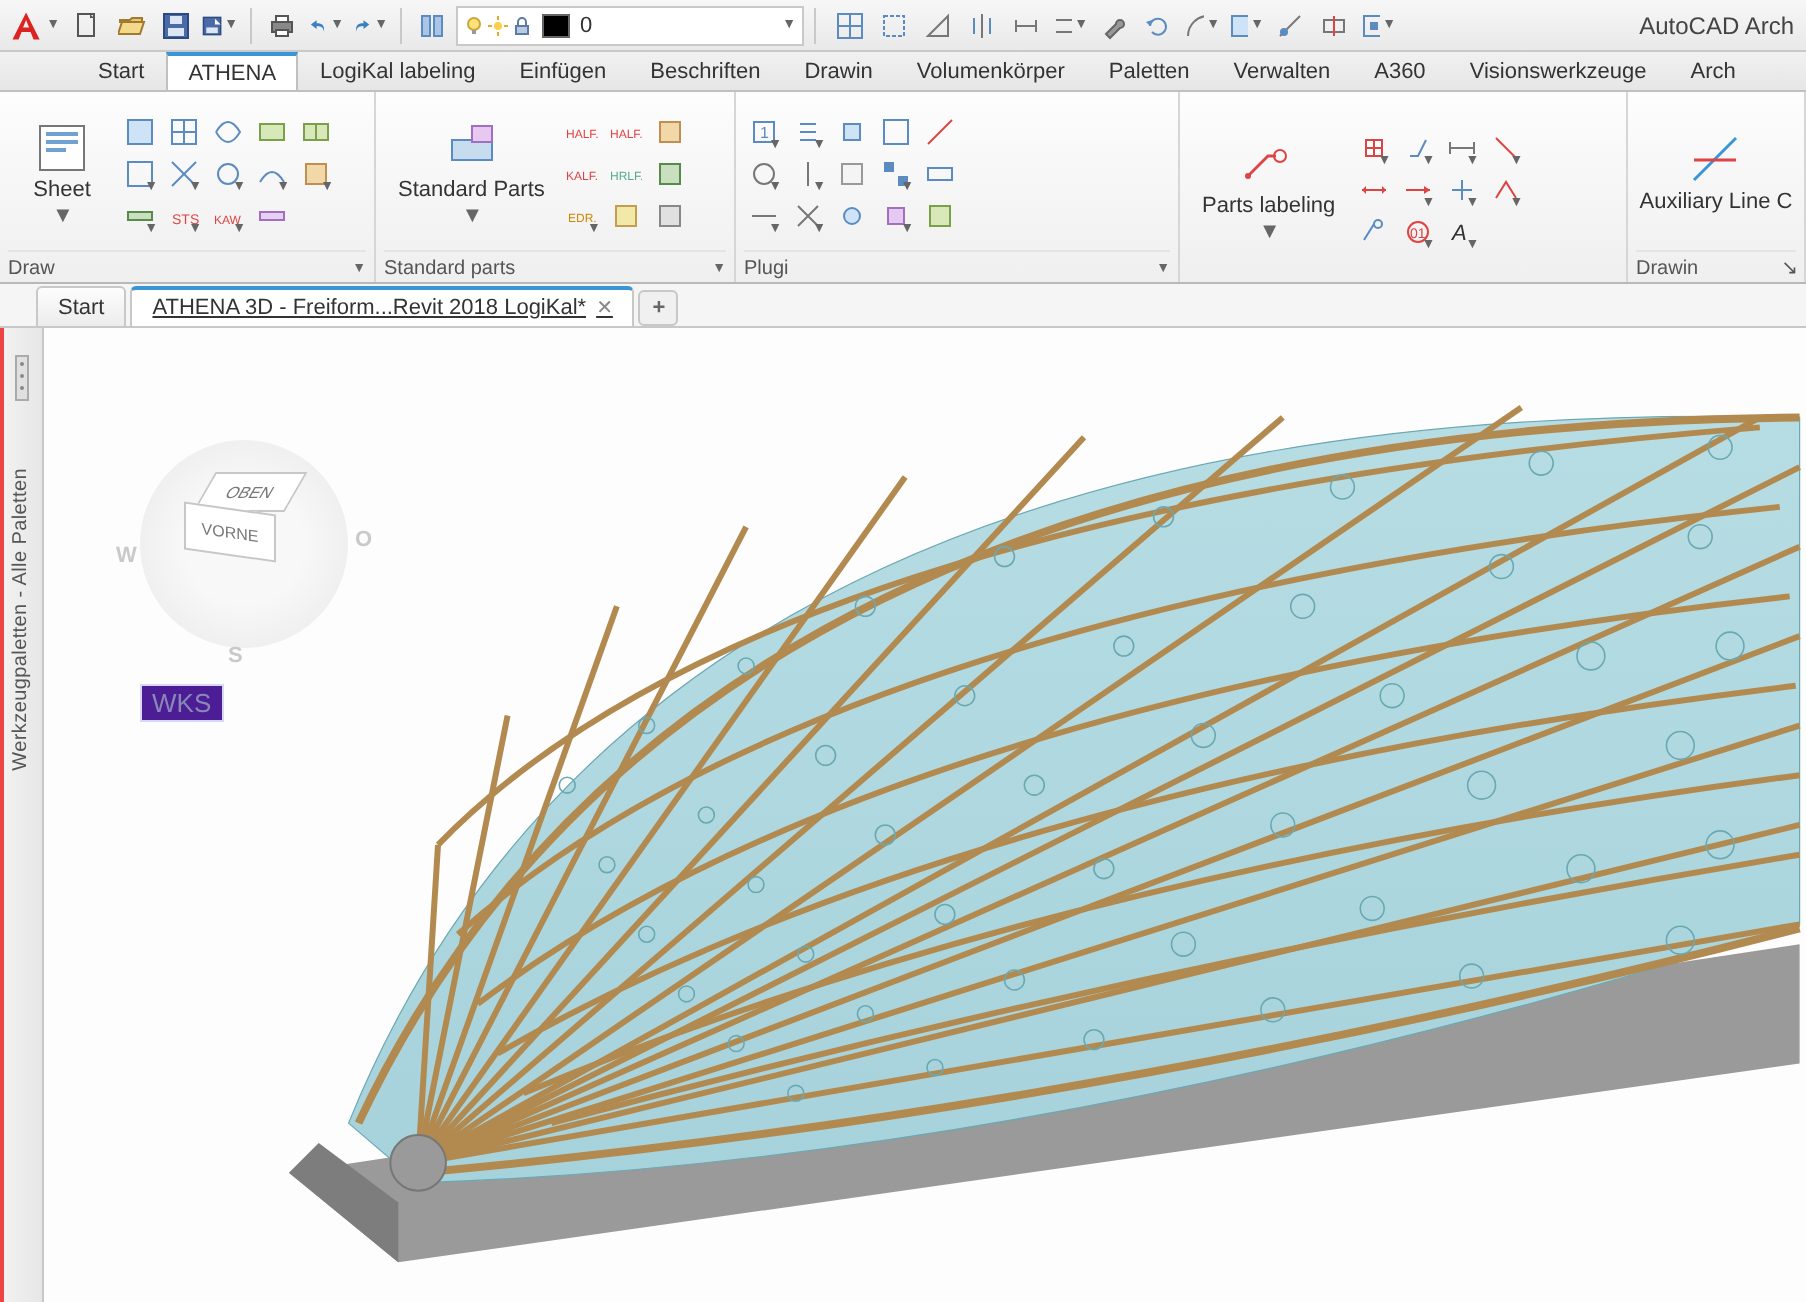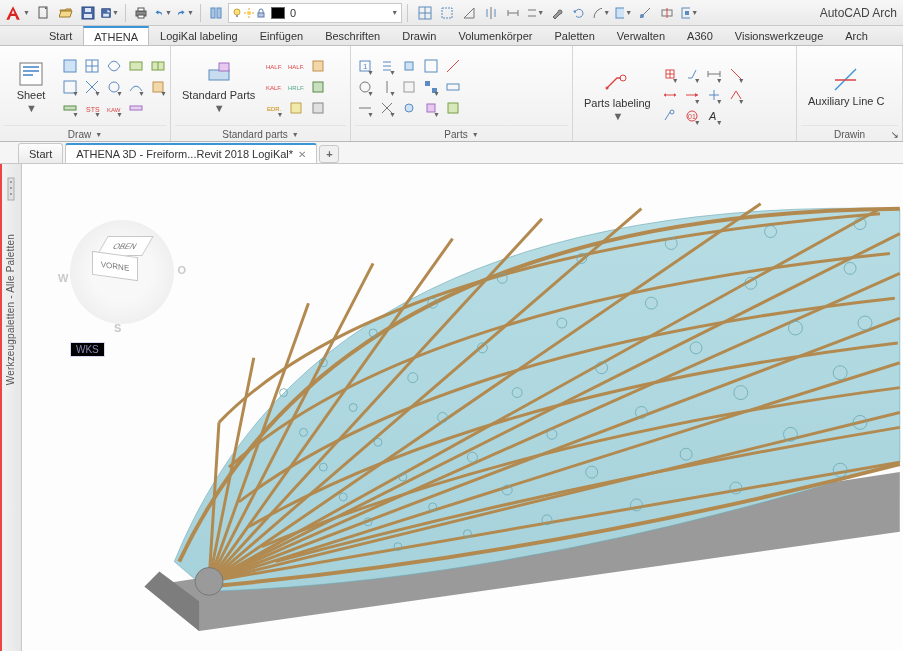--- a/index.html
+++ b/index.html
@@ -21,50 +21,50 @@
 
 .menustrip { height:20px; background:linear-gradient(#f1f1f1,#e6e6e6); display:flex; align-items:stretch; border-bottom:1px solid #c0c0c0; padding-left:38px; overflow:hidden; white-space:nowrap;}
 .menustrip .mtab { padding:0 10px; display:flex; align-items:center; font-size:11px; color:#333; border:1px solid transparent; border-bottom:none;}
 .menustrip .mtab.active { background:#fff; border-color:#c0c0c0; border-top:2px solid #3a95d6; margin-bottom:-1px;}
 
 
 .ribbon { height:96px; background:linear-gradient(#fdfdfd,#efefef); display:flex; border-bottom:1px solid #b8b8b8; }
 .panel { border-right:1px solid #d6d6d6; display:flex; flex-direction:column; height:100%; padding:2px 4px 0 4px; }
 .panel .prow { display:flex; align-items:center; gap:2px; }
 .panel .prow.grow { flex:1; }
-.panel .pname { height:16px; font-size:10px; color:#555; text-align:center; display:flex; align-items:center; justify-content:center; gap:3px; border-top:1px solid #e4e4e4; padding-top:1px;}
+.panel .pname { height:16px; font-size:10px; color:#555; text-align:center; display:flex; align-items:center; justify-content:space-between; gap:3px; border-top:1px solid #e4e4e4; padding-top:1px;}
 .ribbtn { width:20px; height:20px; display:flex; align-items:center; justify-content:center; border:1px solid transparent; position:relative;}
 .ribbtn .dd { position:absolute; right:0; bottom:-1px; }
 .bigbtn { display:flex; flex-direction:column; align-items:center; justify-content:center; padding:2px 6px; gap:2px; border:1px solid transparent; min-width:54px; }
 .bigbtn .icon { width:28px; height:28px; }
 .bigbtn span { font-size:11px; text-align:center; line-height:11px;}
 .vstack { display:flex; flex-direction:column; gap:1px; }
 
 
 .filetabs { height:22px; background:#f5f5f5; display:flex; align-items:flex-end; padding-left:18px; border-bottom:1px solid #c8c8c8; gap:2px;}
 .ftab { height:20px; background:linear-gradient(#fdfdfd,#ececec); border:1px solid #c8c8c8; border-bottom:none; border-radius:3px 3px 0 0; padding:0 10px; display:flex; align-items:center; font-size:11px; gap:5px; max-width:260px;}
-.ftab.active { background:#fff; border-top:2px solid #3a95d6; }
+.ftab.active { background:#fff; border-top:2px solid #3a95d6;text-decoration:underline; }
 .ftab .close { font-size:10px; color:#888; }
 .addtab { width:20px; height:18px; border:1px solid #c8c8c8; border-radius:3px; display:flex; align-items:center; justify-content:center; background:#f0f0f0; font-weight:bold; color:#666;}
 
 
 .workarea { position:relative; height:487px; display:flex; }
 .palettebar { width:22px; background:linear-gradient(90deg,#f3f3f3,#e6e6e6); border-right:1px solid #c7c7c7; display:flex; flex-direction:column; align-items:center; }
 .palettebar .handle { width:14px; height:50px; display:flex; align-items:center; justify-content:center;}
 .vtext { writing-mode:vertical-rl; transform:rotate(180deg); font-size:10px; color:#555; margin-top:20px; letter-spacing:0.2px;}
 .viewport { flex:1; position:relative; background:#fdfdfd; overflow:hidden;}
 .viewcube { position:absolute; left:40px; top:48px; width:120px; height:120px; pointer-events:auto;}
 .viewcube .ring { position:absolute; inset:8px; border-radius:50%; background:radial-gradient(circle,#f6f6f6 40%,#eaeaea 70%); opacity:.7;}
 .viewcube .cube { position:absolute; left:36px; top:24px; width:54px; height:44px;}
 .viewcube .face { position:absolute; background:#fff; border:1px solid #c7c7c7; font-size:8px; display:flex; align-items:center; justify-content:center; color:#777;}
 .viewcube .ftop { width:46px; height:20px; transform:skewX(-30deg); left:4px; top:0;}
 .viewcube .ffront { width:46px; height:24px; left:-6px; top:18px; transform:skewY(8deg);}
 .viewcube .compass span{ position:absolute; font-size:11px; font-weight:bold; color:#c9c9c9;}
 .viewcube .cw{ left:-4px; top:60px;} .viewcube .co{ right:-4px; top:52px;} .viewcube .cs{ left:52px; bottom:-2px;}
-.wks { position:absolute; left:48px; top:178px; background:#000000; border:1px solid #d7d7f8; color:#8787b8; font-size:10px; padding:1px 5px;}
+.wks { position:absolute; left:48px; top:178px; background:#4c1d95; border:1px solid #d7d7f8; color:#8787b8; font-size:13px; padding:1px 5px;}
 .canvas-svg { position:absolute; left:0; top:0; width:100%; height:100%; }
 .redline { position:absolute; left:0; top:0; width:2px; height:100%; background:#e44; }
 </style>
 </head>
 <body>
 
 <div class="titlebar">
   <div class="app-badge">
     <svg viewBox="0 0 24 24">
         <path fill="#d22" d="M3 21 L12 3 L21 21 L17 21 L15 16 L9 16 L7 21 Z M10 13 L14 13 L12 8 Z"></path>
@@ -249,21 +249,21 @@
   <div class="mtab">Volumenkörper</div>
   <div class="mtab">Paletten</div>
   <div class="mtab">Verwalten</div>
   <div class="mtab">A360</div>
   <div class="mtab">Visionswerkzeuge</div>
   <div class="mtab">Arch</div>
 </div>
 
 <div class="ribbon">
 
-  <div class="panel" style="width:171px">
+  <div class="panel" style="width:188px">
     <div class="prow grow">
       <div class="bigbtn">
         <svg class="icon" viewBox="0 0 28 28">
             <rect x="3" y="3" width="22" height="22" fill="#fff" stroke="#777"></rect>
             <rect x="6" y="6" width="16" height="2" fill="#6fa1d2"></rect>
             <rect x="6" y="10" width="16" height="2" fill="#6fa1d2"></rect>
             <rect x="6" y="14" width="10" height="2" fill="#6fa1d2"></rect>
           </svg>
         <span>Sheet</span>
         <span class="dd">▼</span>
@@ -527,21 +527,21 @@
             </div>
           <div class="ribbtn">
               <svg width="16" height="16">
                 <rect x="3" y="3" width="10" height="10" fill="#d8e8b8" stroke="#7aa04a"></rect>
               </svg>
             </div>
         </div>
       </div>
     </div>
     <div class="pname">
-        <span>Parts</span>
+        <span>Plugi</span>
         <span class="dd">▼</span>
       </div>
   </div>
 
   <div class="panel" style="width:224px">
     <div class="prow grow">
       <div class="bigbtn">
         <svg class="icon" viewBox="0 0 28 28">
             <path d="M4 20 L14 10 L18 10" stroke="#d44" fill="none" stroke-width="1.4"></path>
             <circle cx="20" cy="10" r="3" fill="none" stroke="#d44"></circle>

